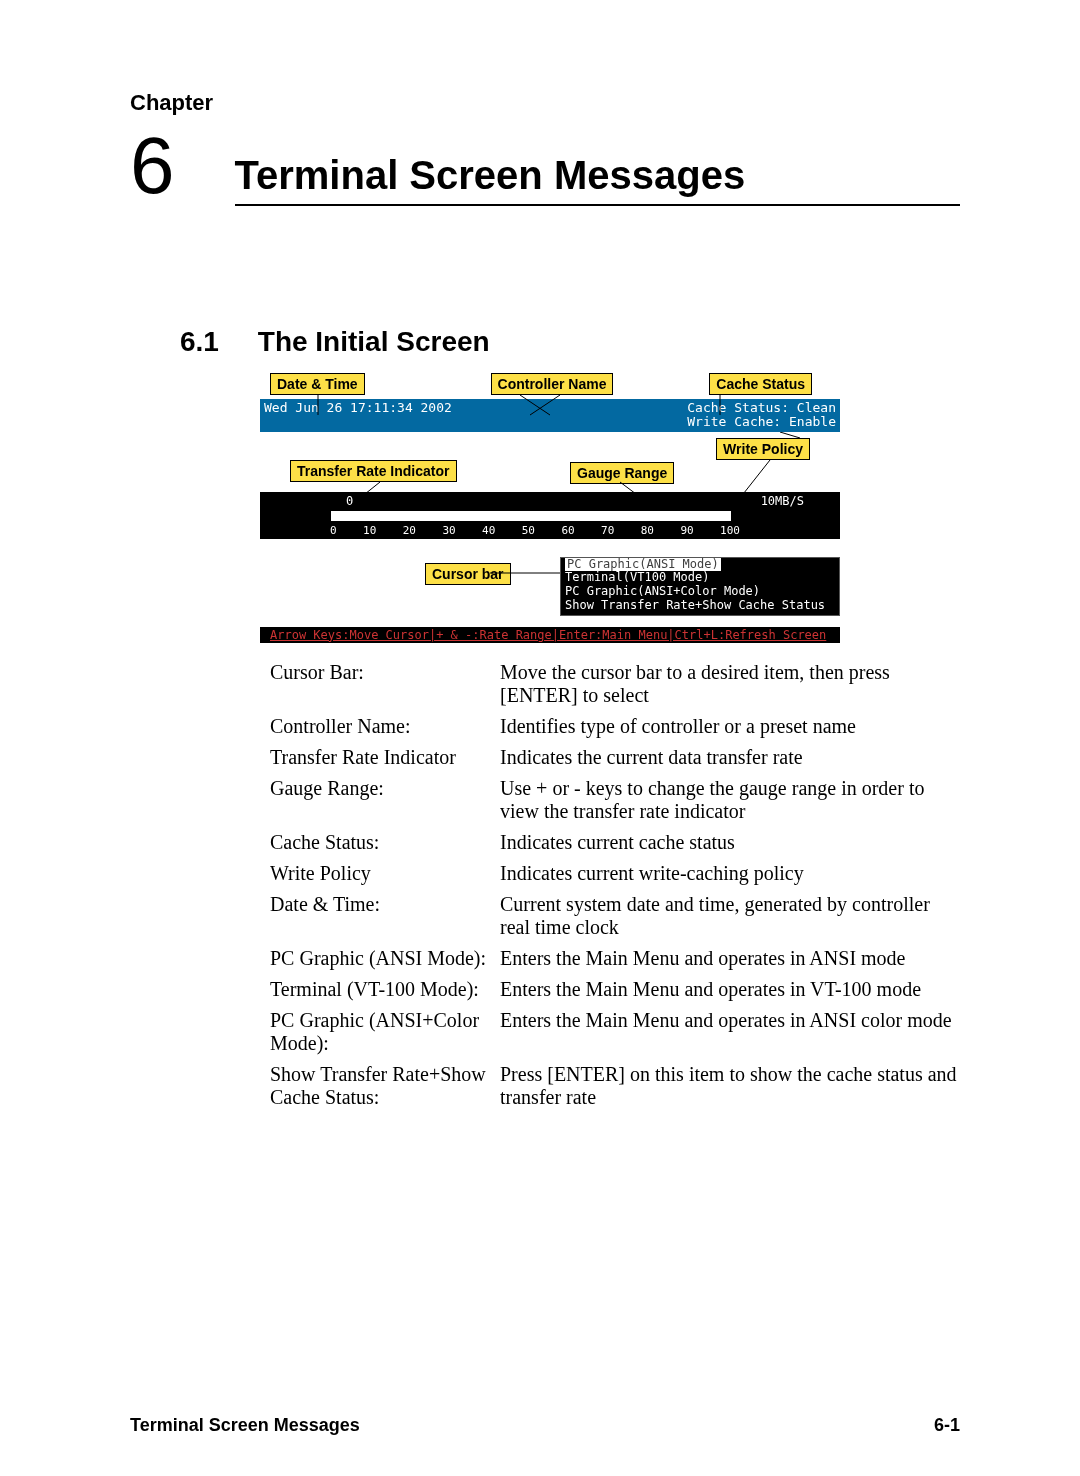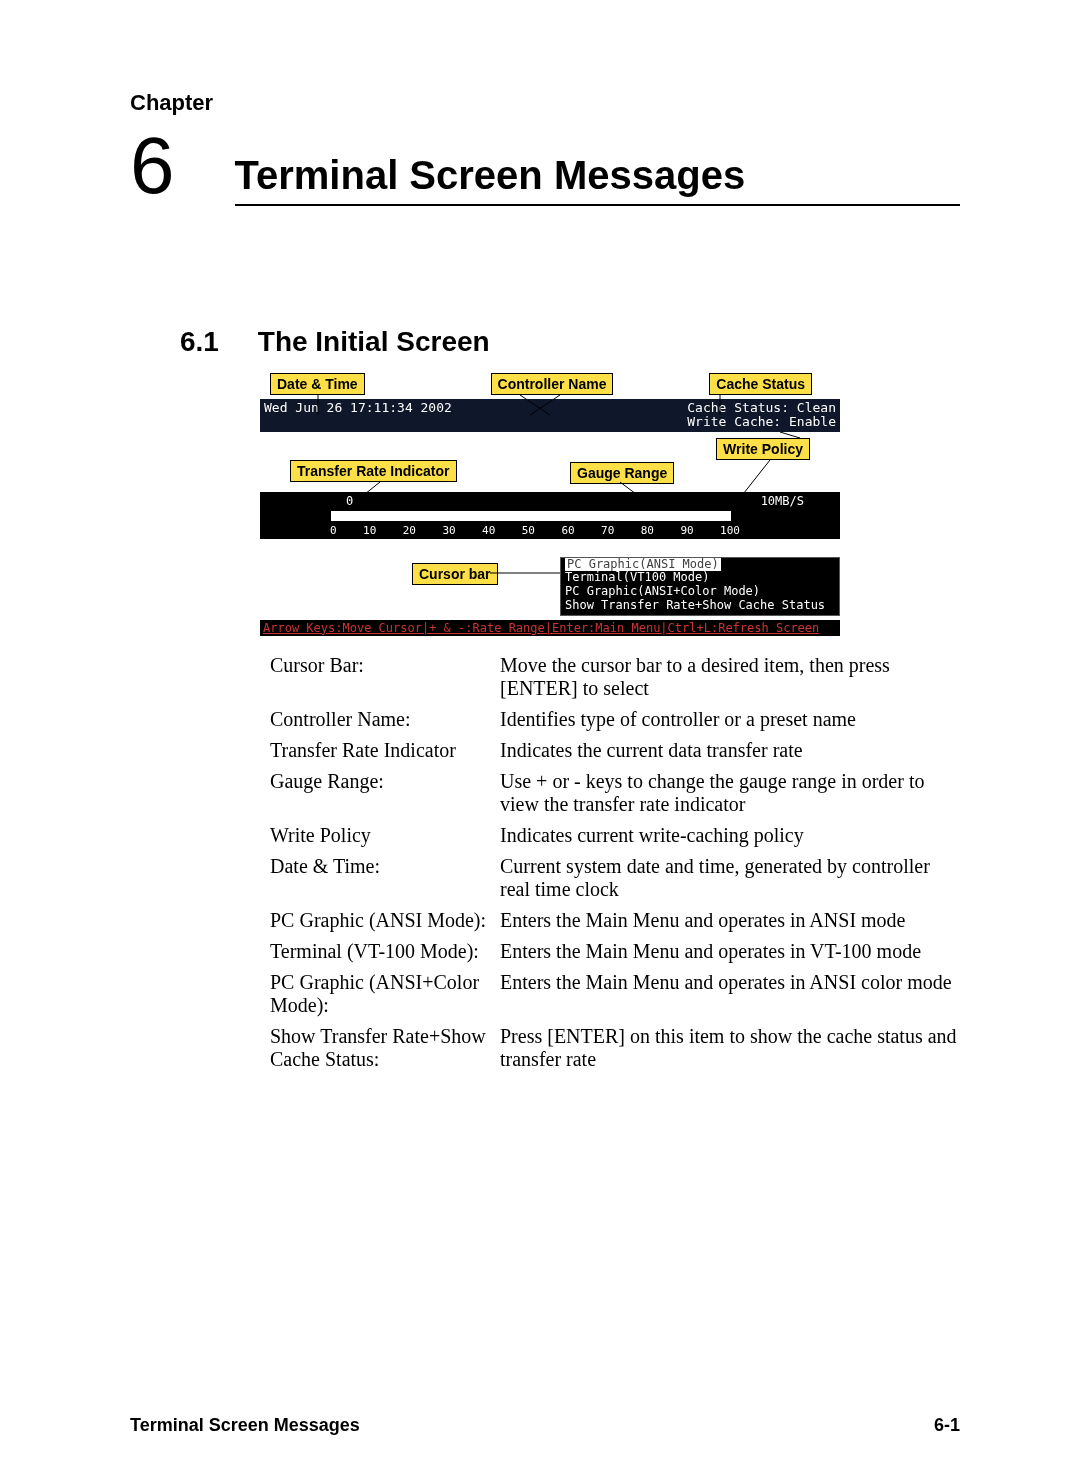--- a/index.html
+++ b/index.html
@@ -103,21 +103,21 @@
   .top-callouts {
     display: flex;
     justify-content: space-between;
     margin-bottom: 4px;
   }
   .top-callouts .callout:first-child { margin-left: 10px; }
   .top-callouts .callout:nth-child(2) { margin-left: 30px; }
   .top-callouts .callout:last-child { margin-right: 28px; }
 
   .term-screen1 {
-    background: #0f172a;
+    background: #0369a1;
     color: #fff;
     font-family: monospace;
     font-size: 13px;
     padding: 2px 4px;
     display: flex;
     justify-content: space-between;
     line-height: 1.1;
   }
   .term-screen1 .right { text-align: left; }
 
@@ -154,21 +154,21 @@
     width: 410px;
     font-size: 11px;
     margin-top: 2px;
   }
 
   .menu-area {
     position: relative;
     margin-top: 18px;
     height: 60px;
   }
-  .cursorbar-callout { position: absolute; left: 152px; top: 6px; }
+  .cursorbar-callout { position: absolute; left: 165px; top: 6px; }
   .menu-box {
     position: absolute;
     left: 300px;
     top: 0;
     background: #000;
     color: #fff;
     font-family: monospace;
     font-size: 12px;
     padding: 0 4px 2px 4px;
     line-height: 1.15;
@@ -180,22 +180,22 @@
     color: #404040;
     display: inline-block;
     padding: 0 2px;
   }
   .hint-line {
     background: #000;
     color: #c33;
     font-family: monospace;
     font-size: 12px;
     text-decoration: underline;
-    padding: 1px 3px;
-    margin-top: 3px;
+    padding: 1px 10px;
+    margin-top: 10px;
   }
 
   svg.connector { position: absolute; pointer-events: none; }
 </style>
 </head>
 <body>
 
 <div class="page">
   <div class="chapter-label">Chapter</div>
 
@@ -291,20 +291,24 @@
     </div>
     <div class="def-row">
       <div class="def-term">Transfer Rate Indicator</div>
       <div class="def-desc">Indicates the current data transfer rate</div>
     </div>
     <div class="def-row">
       <div class="def-term">Gauge Range:</div>
       <div class="def-desc">Use + or - keys to change the gauge range in order to view the transfer rate indicator</div>
     </div>
     <div class="def-row">
+      <div class="def-term">Cache Status:</div>
+      <div class="def-desc">Indicates current cache status</div>
+    </div>
+    <div class="def-row">
       <div class="def-term">Write Policy</div>
       <div class="def-desc">Indicates current write-caching policy</div>
     </div>
     <div class="def-row">
       <div class="def-term">Date &amp; Time:</div>
       <div class="def-desc">Current system date and time, generated by controller real time clock</div>
     </div>
     <div class="def-row">
       <div class="def-term">PC Graphic (ANSI Mode):</div>
       <div class="def-desc">Enters the Main Menu and operates in ANSI mode</div>

